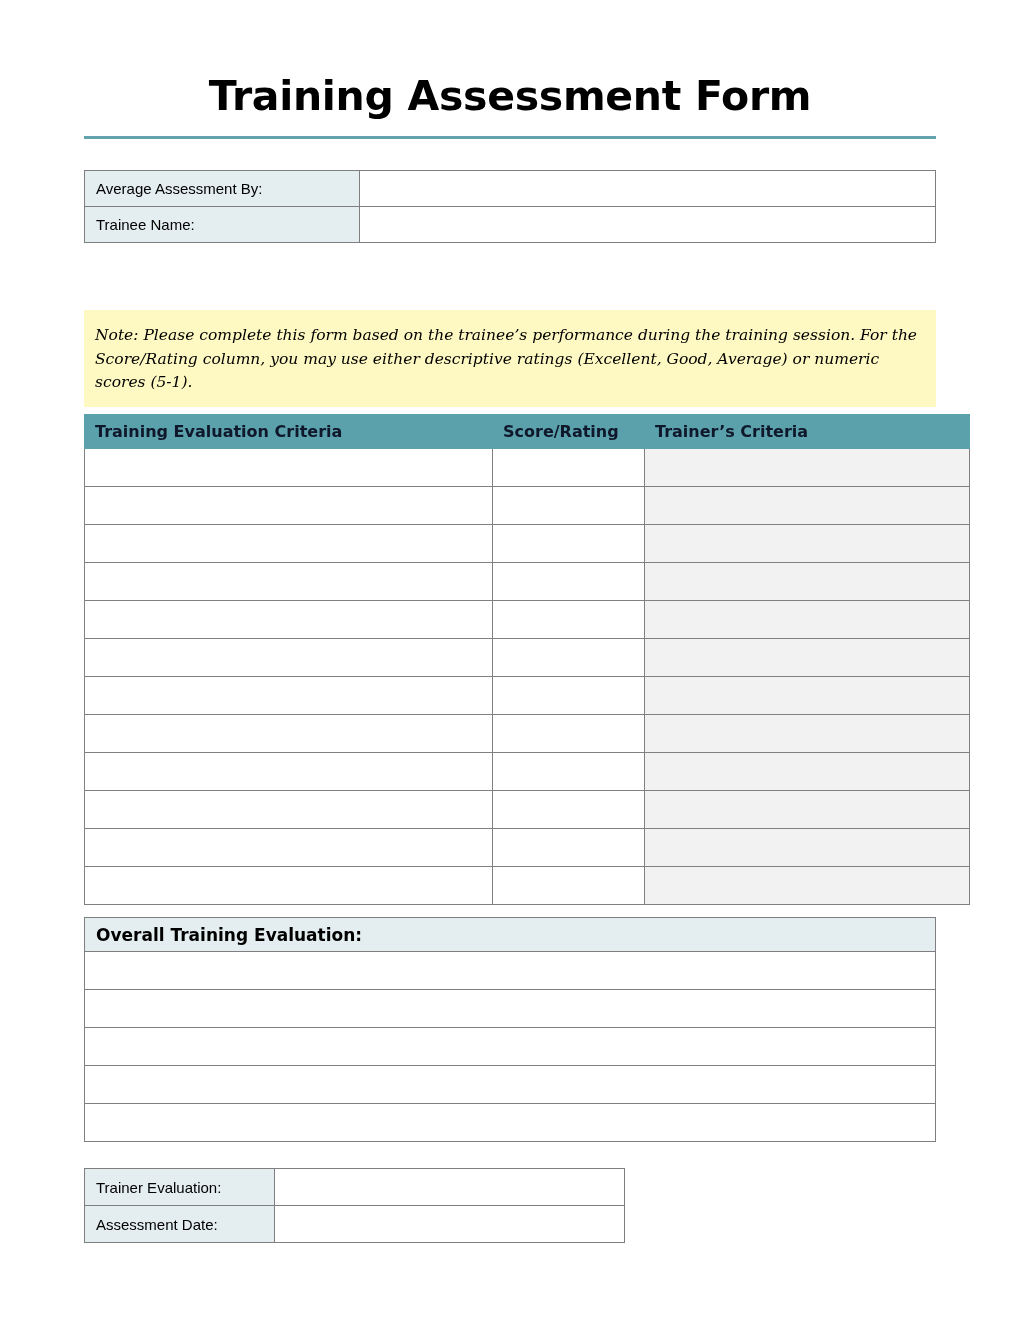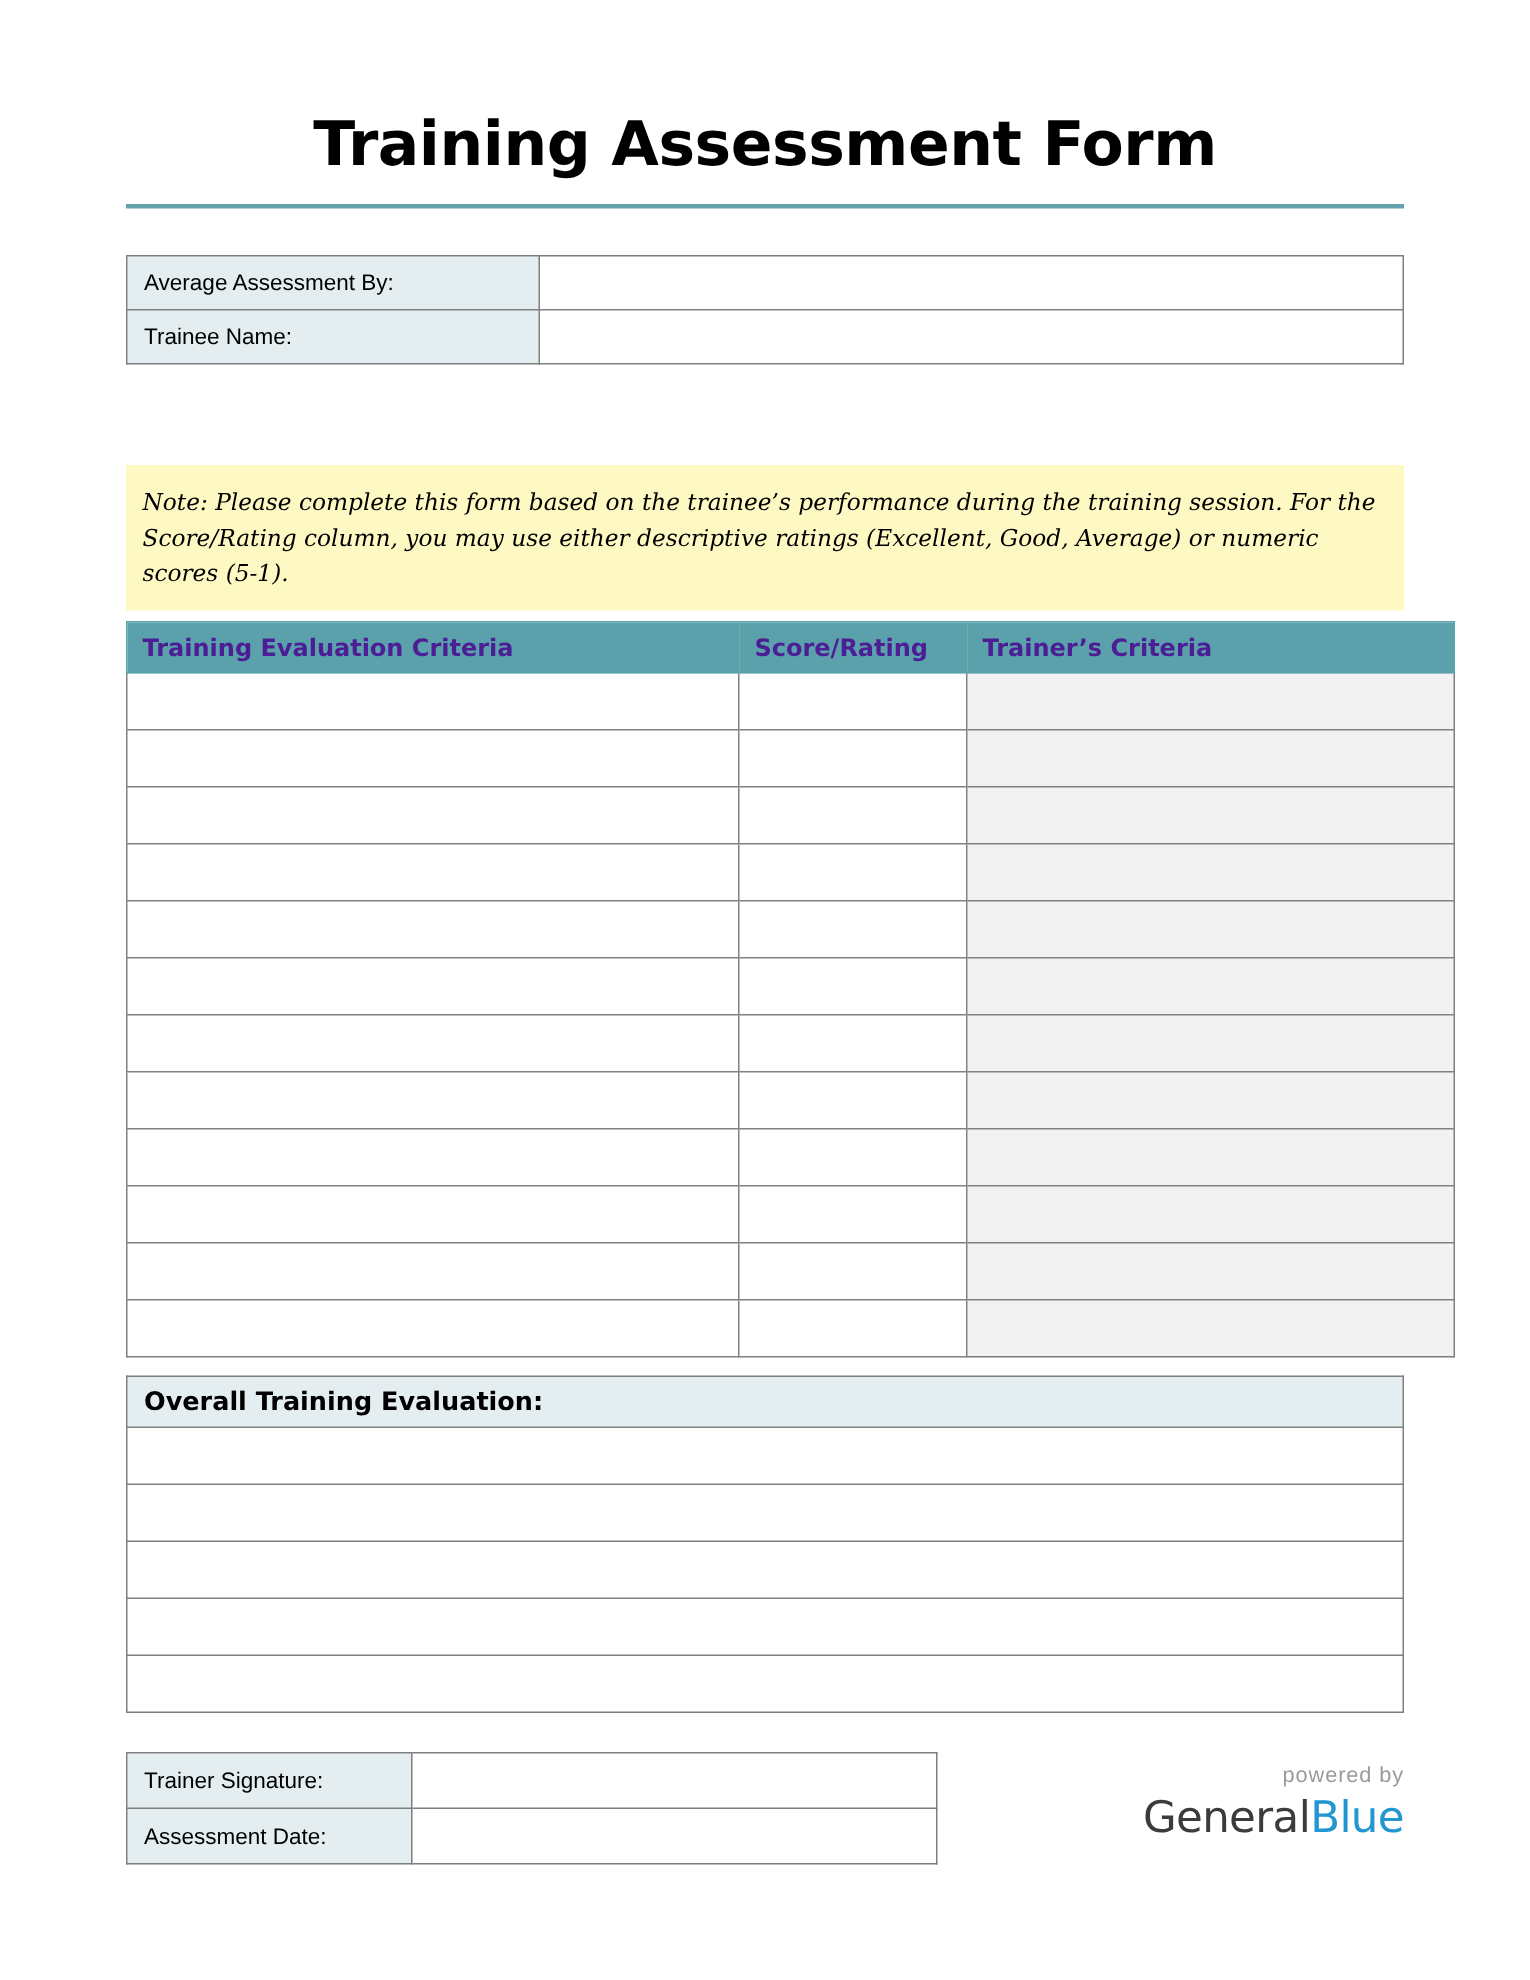--- a/index.html
+++ b/index.html
@@ -89,21 +89,21 @@
   .criteria-table {
     position: absolute;
     left: 84px;
     top: 414px;
     width: 852px;
     border-collapse: collapse;
     table-layout: fixed;
   }
   .criteria-table th {
     background: #5ba1ac;
-    color: #4c1d95;
+    color: #0f172a;
     font-size: 16px;
     font-weight: bold;
     text-align: left;
     height: 33px;
     padding: 0 0 0 10px;
     border: 1px solid #5ba1ac;
     font-family: "DejaVu Sans", sans-serif;
   }
   .criteria-table th.c1 { width: 397px; }
   .criteria-table th.c2 { width: 141px; }
@@ -300,28 +300,24 @@
       </tr>
       <tr>
         <td class="blank"></td>
       </tr>
     </tbody>
   </table>
 
   <table class="sign-table">
     <tbody>
       <tr>
-        <td class="label">Trainer Signature:</td>
+        <td class="label">Trainer Evaluation:</td>
         <td class="value"></td>
       </tr>
       <tr>
         <td class="label">Assessment Date:</td>
         <td class="value"></td>
       </tr>
     </tbody>
   </table>
 
-  <div class="footer-logo">
-    <div class="powered">powered by</div>
-    <div class="brand"><span class="g1">General</span><span class="g2">Blue</span></div>
-  </div>
 
 </div>
 
 </body></html>

